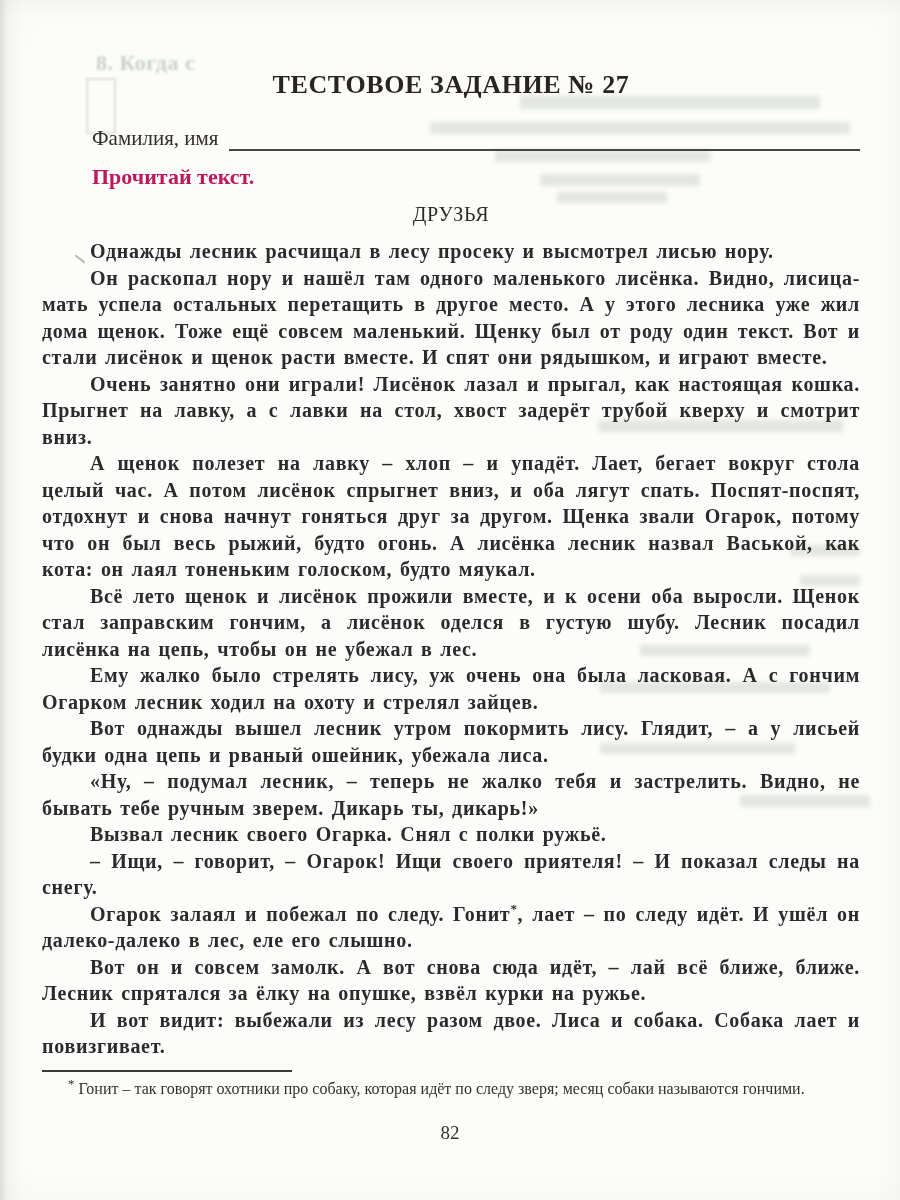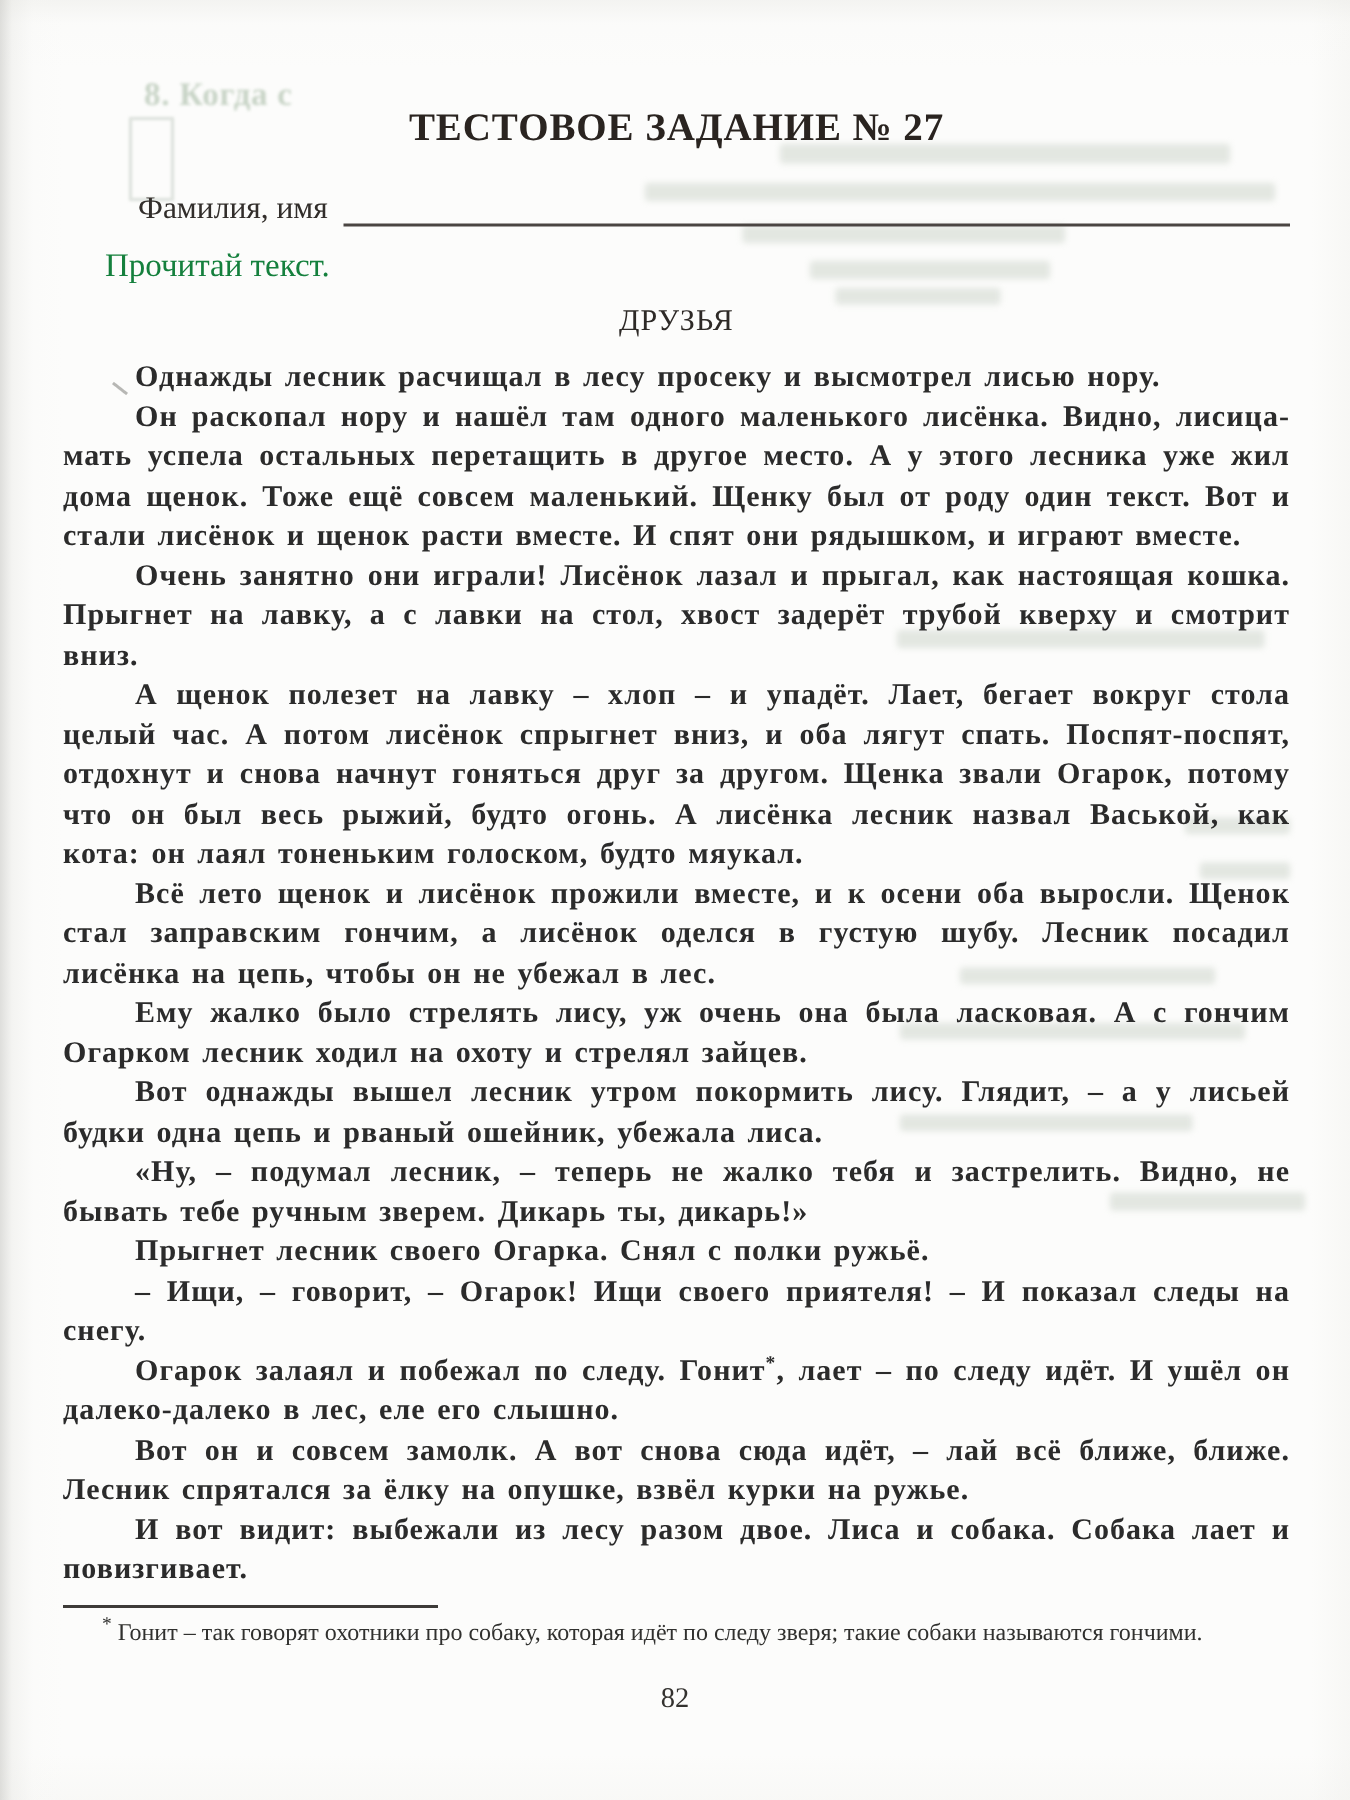--- a/index.html
+++ b/index.html
@@ -60,23 +60,23 @@
     margin: 22px 0 0 50px;
     font-size: 21px; color: #322e2b;
   }
   .name-label { white-space: nowrap; padding-right: 10px; }
   .name-line {
     flex: 1; height: 27px;
     border-bottom: 2px solid #4a4542;
   }
 
   .instruction {
-    margin: 13px 0 0 28px;
-    font-size: 22px; font-weight: normal;
-    color: #15803d;
+    margin: 13px 0 0 50px;
+    font-size: 22px; font-weight: bold;
+    color: #be185d;
   }
 
   .story-title {
     margin: 13px 0 12px 0;
     text-align: center;
     font-size: 20px; letter-spacing: 0.8px;
     color: #2e2a27;
   }
 
   .story {
@@ -144,27 +144,27 @@
 
   <div class="story">
     <p>Однажды лесник расчищал в лесу просеку и высмотрел лисью нору.</p>
     <p>Он раскопал нору и нашёл там одного маленького лисёнка. Видно, лисица-мать успела остальных перетащить в другое место. А у этого лесника уже жил дома щенок. Тоже ещё совсем маленький. Щенку был от роду один текст. Вот и стали лисёнок и щенок расти вместе. И спят они рядышком, и играют вместе.</p>
     <p>Очень занятно они играли! Лисёнок лазал и прыгал, как настоящая кошка. Прыгнет на лавку, а с лавки на стол, хвост задерёт трубой кверху и смотрит вниз.</p>
     <p>А щенок полезет на лавку – хлоп – и упадёт. Лает, бегает вокруг стола целый час. А потом лисёнок спрыгнет вниз, и оба лягут спать. Поспят-поспят, отдохнут и снова начнут гоняться друг за другом. Щенка звали Огарок, потому что он был весь рыжий, будто огонь. А лисёнка лесник назвал Васькой, как кота: он лаял тоненьким голоском, будто мяукал.</p>
     <p>Всё лето щенок и лисёнок прожили вместе, и к осени оба выросли. Щенок стал заправским гончим, а лисёнок оделся в густую шубу. Лесник посадил лисёнка на цепь, чтобы он не убежал в лес.</p>
     <p>Ему жалко было стрелять лису, уж очень она была ласковая. А с гончим Огарком лесник ходил на охоту и стрелял зайцев.</p>
     <p>Вот однажды вышел лесник утром покормить лису. Глядит, – а у лисьей будки одна цепь и рваный ошейник, убежала лиса.</p>
     <p>«Ну, – подумал лесник, – теперь не жалко тебя и застрелить. Видно, не бывать тебе ручным зверем. Дикарь ты, дикарь!»</p>
-    <p>Прыгнет лесник своего Огарка. Снял с полки ружьё.</p>
+    <p>Вызвал лесник своего Огарка. Снял с полки ружьё.</p>
     <p>– Ищи, – говорит, – Огарок! Ищи своего приятеля! – И показал следы на снегу.</p>
     <p><span>Огарок залаял и побежал по следу. Гонит</span><span class="sup-mark">*</span><span>, лает – по следу идёт. И ушёл он далеко-далеко в лес, еле его слышно.</span></p>
     <p>Вот он и совсем замолк. А вот снова сюда идёт, – лай всё ближе, ближе. Лесник спрятался за ёлку на опушке, взвёл курки на ружье.</p>
     <p>И вот видит: выбежали из лесу разом двое. Лиса и собака. Собака лает и повизгивает.</p>
   </div>
 
 </div>
 
 <div class="footnote">
   <div class="footnote-rule"></div>
-  <div class="footnote-text"><span class="sup-mark">*</span> <span>Гонит – так говорят охотники про собаку, которая идёт по следу зверя; такие собаки называются гончими.</span></div>
+  <div class="footnote-text"><span class="sup-mark">*</span> <span>Гонит – так говорят охотники про собаку, которая идёт по следу зверя; месяц собаки называются гончими.</span></div>
 </div>
 
 <div class="page-number">82</div>
 
 </body></html>

